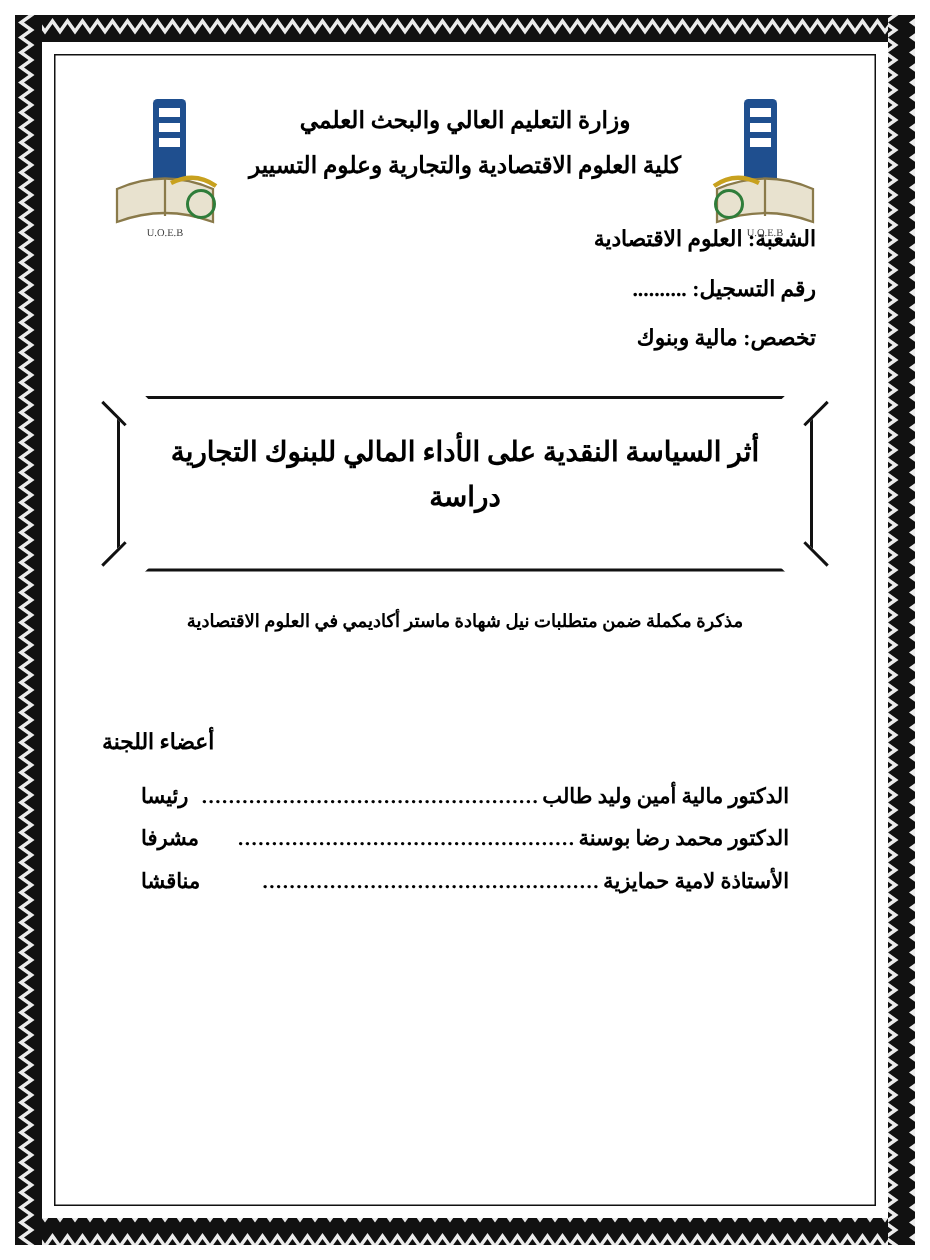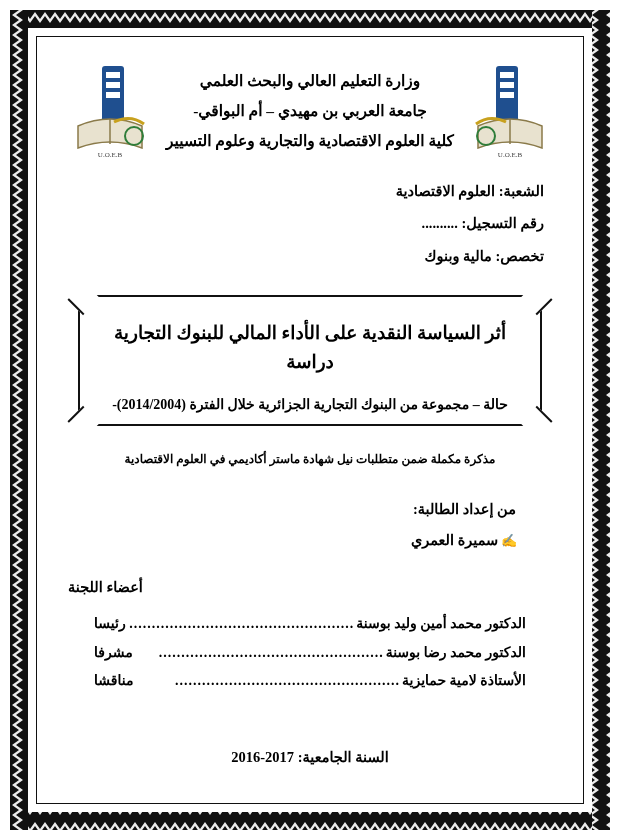--- a/index.html
+++ b/index.html
@@ -92,21 +92,21 @@
     text-align: right;
     padding-right: 8px;
   }
 
   
   .title-plate {
     position: relative;
     margin: 22px 10px 0 10px;
     border: 2.5px solid #111;
     border-radius: 2px;
-    padding: 22px 16px 8px;
+    padding: 22px 16px 31px;
     text-align: center;
   }
   
   .plate-corner {
     position: absolute;
     width: 22px;
     height: 22px;
     background: #fff;
     border-bottom: 2.5px solid #111;
     transform-origin: center;
@@ -263,70 +263,60 @@
           <path d="M6 62 Q38 48 70 62 L70 84 Q38 72 6 84 Z" fill="#e8e2cf" stroke="#8a7a4a" stroke-width="1.5"></path>
           <path d="M38 55 L38 80" stroke="#8a7a4a" stroke-width="1.5"></path>
           <path d="M72 60 Q58 50 42 58" fill="none" stroke="#c8a11e" stroke-width="3"></path>
           <circle cx="62" cy="72" r="9" fill="none" stroke="#2f7d3a" stroke-width="2"></circle>
           <text x="38" y="93" font-size="7" text-anchor="middle" fill="#444" font-family="Liberation Serif, serif">U.O.E.B</text>
         </svg>
       </div>
 
       <div class="univ-lines">
         <div>وزارة التعليم العالي والبحث العلمي</div>
-        <div>جامعة العربي بن مهيدي – أم البواقي-</div>
         <div>كلية العلوم الاقتصادية والتجارية وعلوم التسيير</div>
       </div>
     </div>
 
     <div class="reg-block">
       <div>الشعبة: العلوم الاقتصادية</div>
       <div>رقم التسجيل: ..........</div>
       <div>تخصص: مالية وبنوك</div>
     </div>
 
     <div class="title-plate">
       <span class="plate-corner pc-tl"></span>
       <span class="plate-corner pc-tr"></span>
       <span class="plate-corner pc-bl"></span>
       <span class="plate-corner pc-br"></span>
 
       <div class="title-main">أثر السياسة النقدية على الأداء المالي للبنوك التجارية دراسة</div>
-      <div class="title-sub">حالة – مجموعة من البنوك التجارية الجزائرية خلال الفترة (2014/2004)-</div>
     </div>
 
     <div class="degree-line">مذكرة مكملة ضمن متطلبات نيل شهادة ماستر أكاديمي في العلوم الاقتصادية</div>
 
     <div class="people">
 
-      <div class="people-col">
-        <div class="people-head">من إعداد الطالبة:</div>
-        <div class="people-name">
-          <span class="pen-glyph">✍</span>
-          <span>سميرة العمري</span>
-        </div>
-      </div>
     </div>
 
     <div class="jury-title">أعضاء اللجنة</div>
 
     <div class="jury-list">
       <div class="jury-row">
-        <span class="jury-name">الدكتور محمد أمين وليد بوسنة</span>
+        <span class="jury-name">الدكتور مالية أمين وليد طالب</span>
         <span class="jury-dots">..................................................</span>
         <span class="jury-role">رئيسا</span>
       </div>
       <div class="jury-row">
         <span class="jury-name">الدكتور محمد رضا بوسنة</span>
         <span class="jury-dots">..................................................</span>
         <span class="jury-role">مشرفا</span>
       </div>
       <div class="jury-row">
         <span class="jury-name">الأستاذة لامية حمايزية</span>
         <span class="jury-dots">..................................................</span>
         <span class="jury-role">مناقشا</span>
       </div>
     </div>
 
-    <div class="year">السنة الجامعية: 2017-2016</div>
 
   </div>
 </div>
 
 </body></html>

